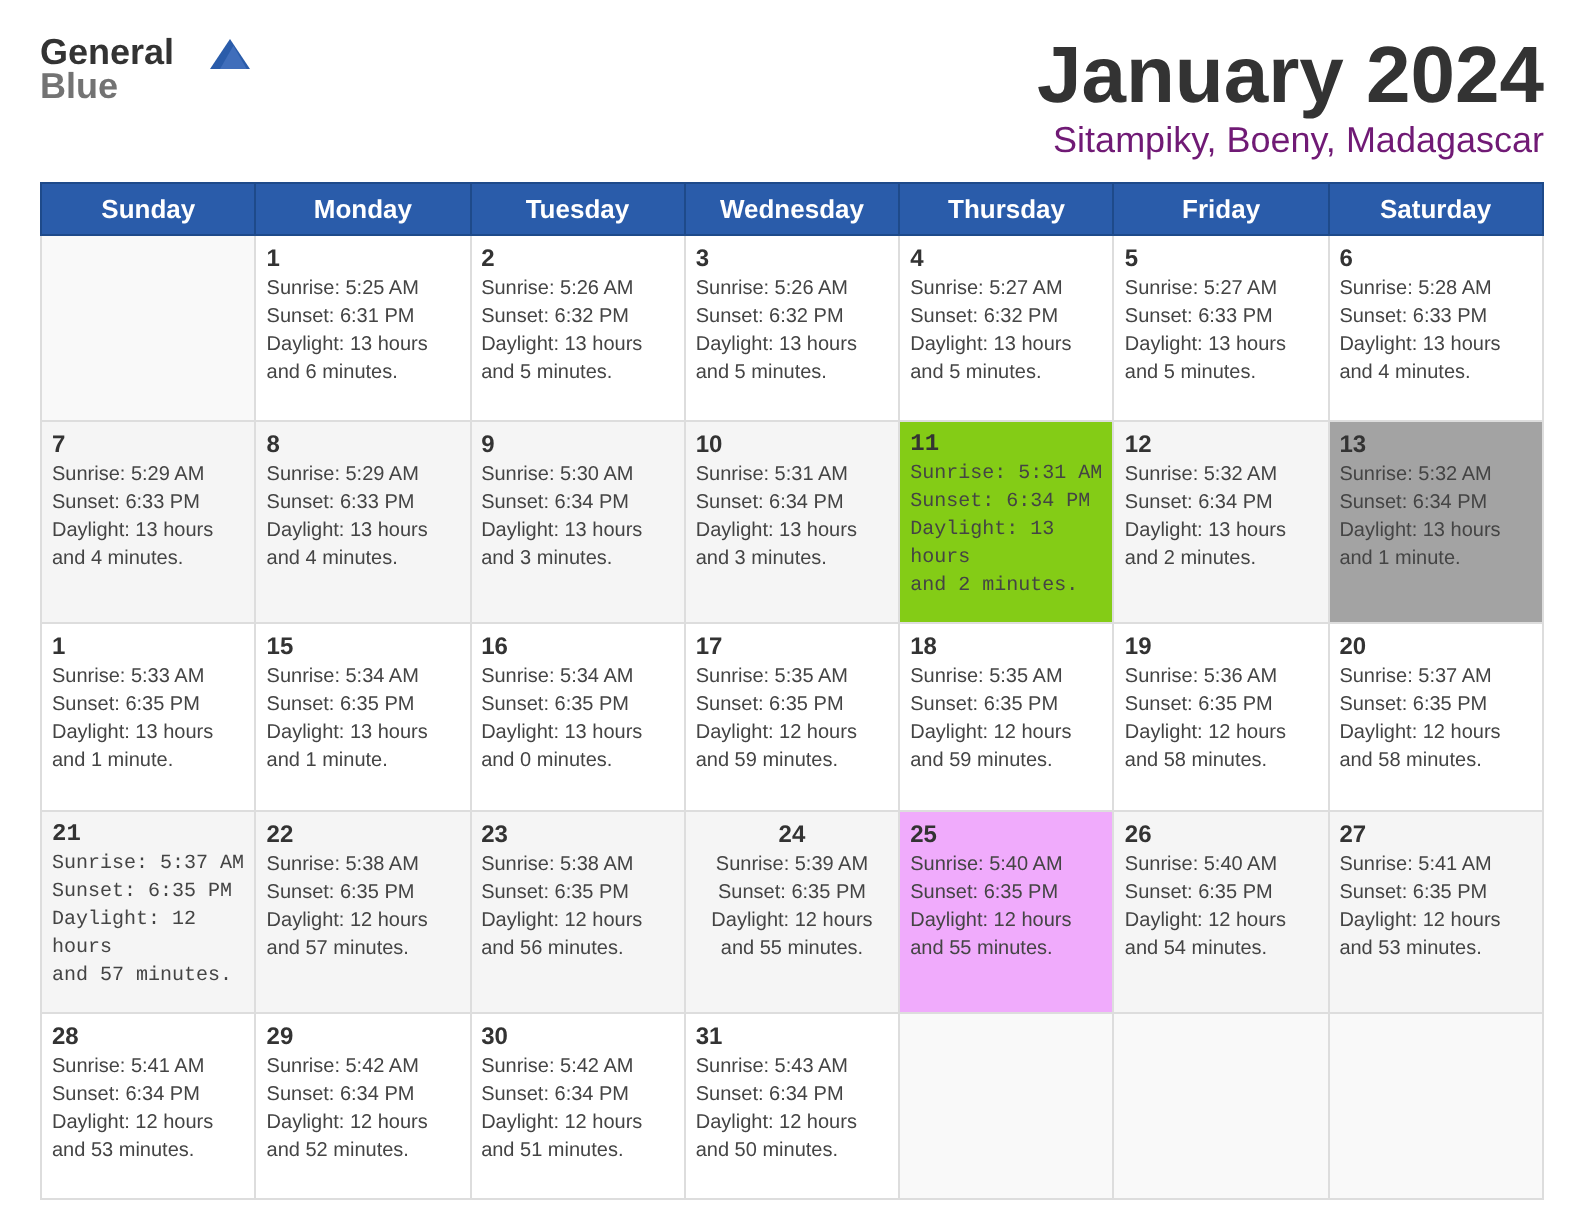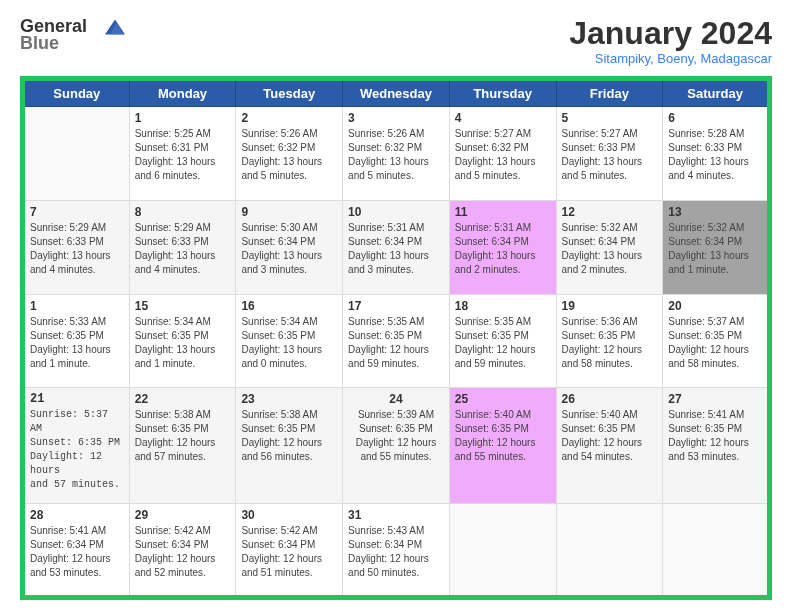--- a/index.html
+++ b/index.html
@@ -35,32 +35,32 @@
     }
     .logo-icon {
       width: 20px;
       height: 20px;
       margin-left: 2px;
     }
     .title-block {
       text-align: right;
     }
     .main-title {
-      font-size: 32px;
+      font-size: 40px;
       font-weight: bold;
       color: #333;
       line-height: 1.1;
     }
     .subtitle {
-      font-size: 13px;
-      color: #3b82f6;
+      font-size: 18px;
+      color: #701a75;
     }
     .calendar {
       flex: 1;
-      border: 5px solid #22c55e;
+      border: 1px solid #22c55e;
       border-collapse: collapse;
       width: 100%;
       table-layout: fixed;
     }
     .calendar th {
       background-color: #2a5caa;
       color: white;
       text-align: center;
       padding: 5px 4px;
       font-size: 13px;
@@ -190,21 +190,21 @@
 Daylight: 13 hours
 and 3 minutes.</div>
           </td>
           <td style="background: rgb(245, 245, 245);">
             <span class="day-number">10</span>
             <div class="day-info" style="white-space: pre-line;">Sunrise: 5:31 AM
 Sunset: 6:34 PM
 Daylight: 13 hours
 and 3 minutes.</div>
           </td>
-          <td style="background: #f0abfc;">
+          <td style="background: #84cc16; font-family: Liberation Mono, monospace;">
             <span class="day-number">11</span>
             <div class="day-info" style="white-space: pre-line;">Sunrise: 5:31 AM
 Sunset: 6:34 PM
 Daylight: 13 hours
 and 2 minutes.</div>
           </td>
           <td style="background: rgb(245, 245, 245);">
             <span class="day-number">12</span>
             <div class="day-info" style="white-space: pre-line;">Sunrise: 5:32 AM
 Sunset: 6:34 PM

